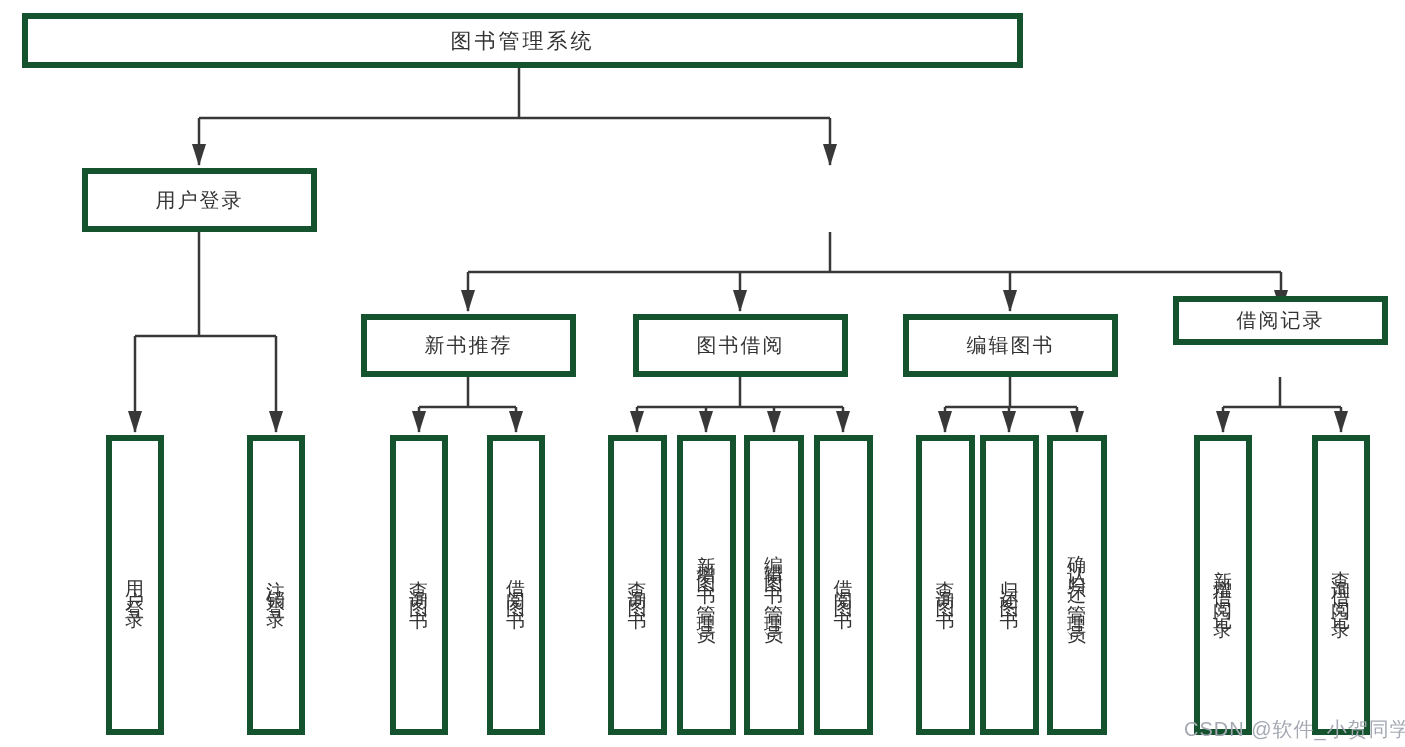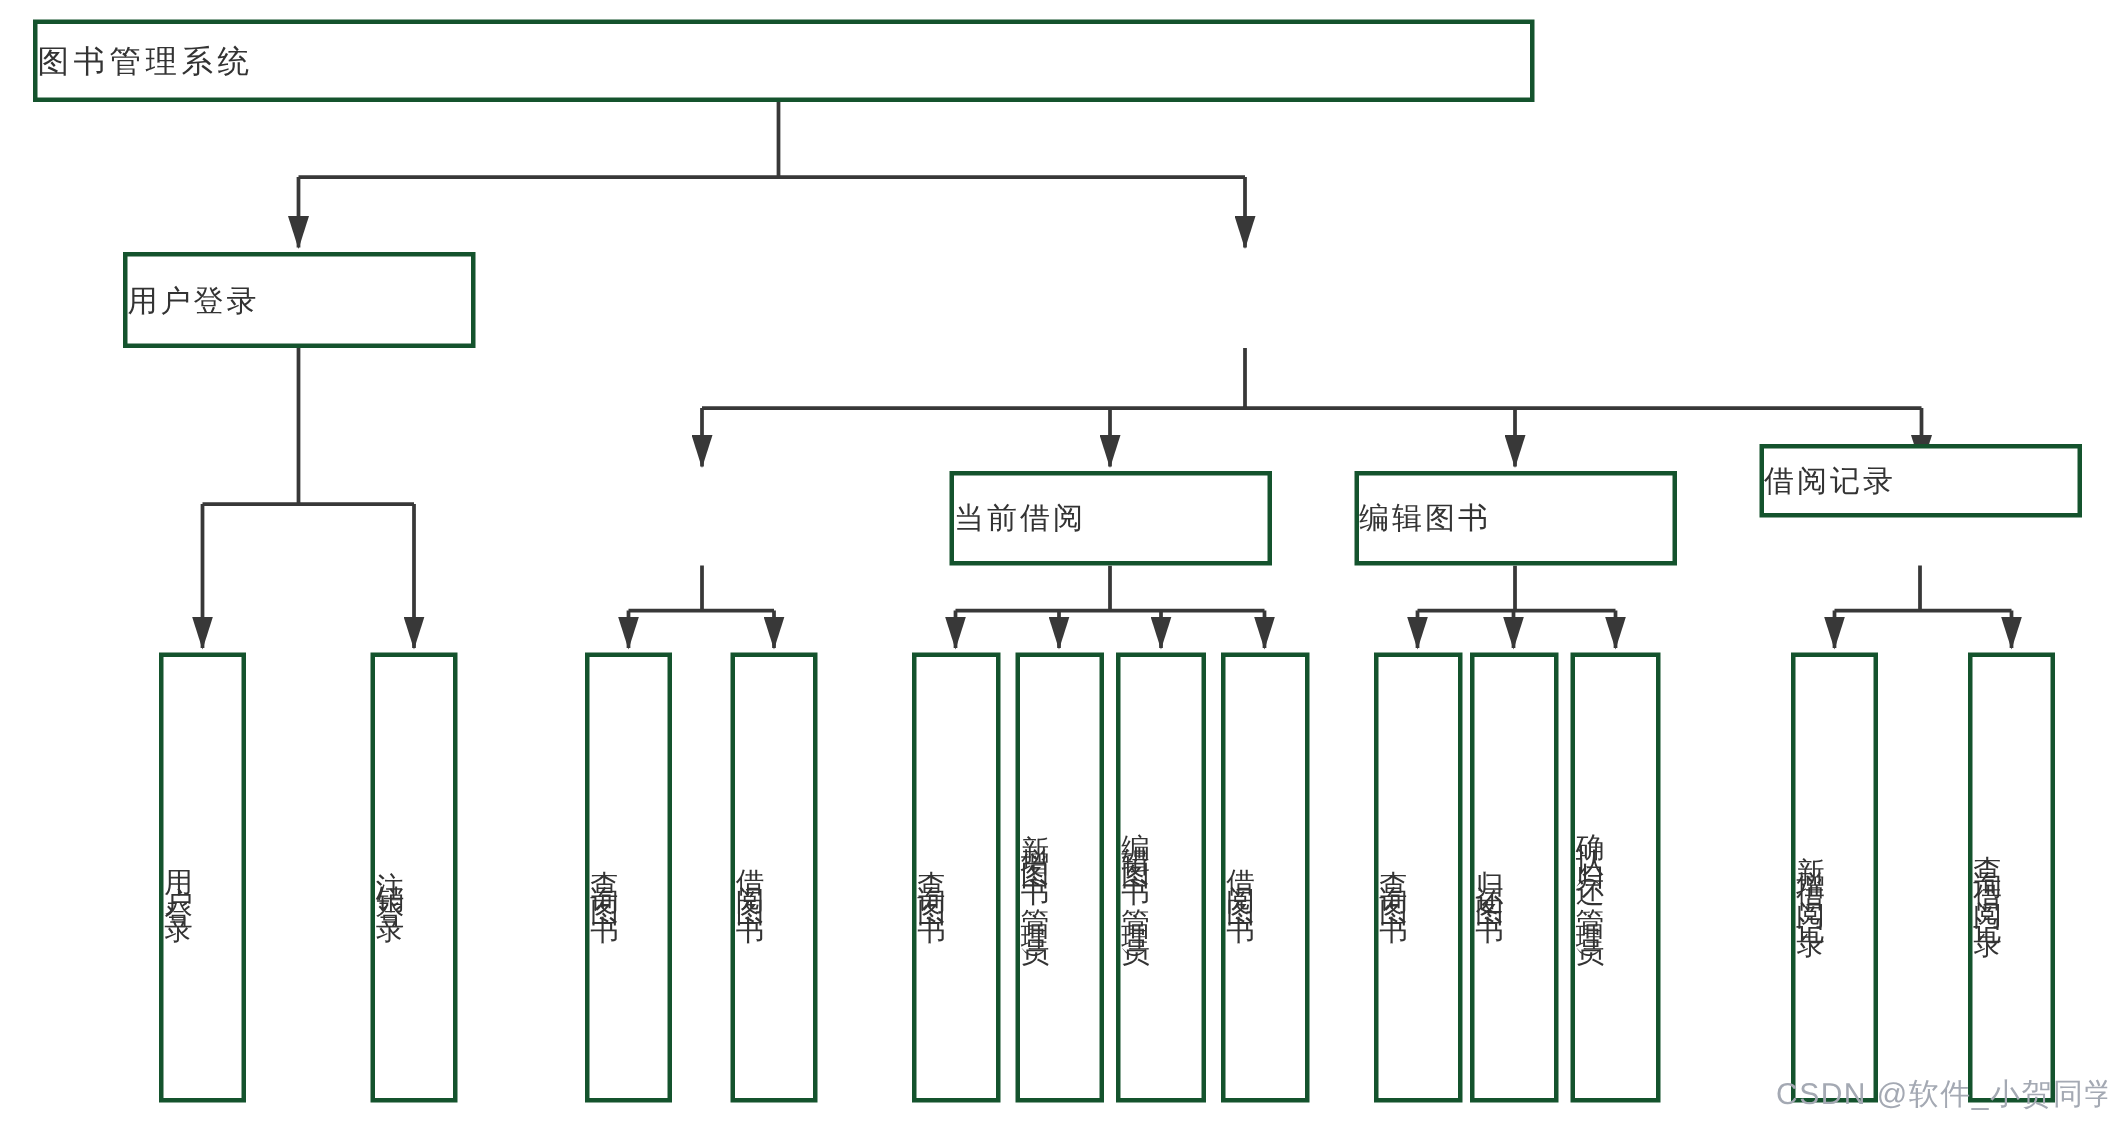--- a/index.html
+++ b/index.html
@@ -8,23 +8,23 @@
     width:1405px; height:747px;
     background:#ffffff;
     font-family:"Liberation Sans","DejaVu Sans",sans-serif;
     color:#333333;
     overflow:hidden;
   }
   .connectors { position:absolute; left:0; top:0; width:1405px; height:747px; }
   .node {
     position:absolute;
     box-sizing:border-box;
-    border:3px solid #14532d;
+    border:6px solid #14532d;
     background:#ffffff;
-    display:flex; align-items:center; 
+    display:flex; align-items:center; justify-content:center;
     text-align:center;
   }
   .node.h span { font-size:20px; letter-spacing:2px; white-space:nowrap; }
   .node.root span { font-size:21px; letter-spacing:3px; }
   .node.v span {
     writing-mode:vertical-rl;
     font-size:19px;
     letter-spacing:10px;
     line-height:1;
   }
@@ -88,22 +88,25 @@
   </svg>
 
   <div class="node h root" style="left:22px;top:13px;width:1001px;height:55px">
     <span>图书管理系统</span>
   </div>
 
   <div class="node h" style="left:82px;top:168px;width:235px;height:64px">
     <span>用户登录</span>
   </div>
 
+  <div class="node h" style="left:361px;top:314px;width:215px;height:63px">
+    <span>新书推荐</span>
+  </div>
   <div class="node h" style="left:633px;top:314px;width:215px;height:63px">
-    <span>当前借阅</span>
+    <span>图书借阅</span>
   </div>
   <div class="node h" style="left:903px;top:314px;width:215px;height:63px">
     <span>编辑图书</span>
   </div>
   <div class="node h" style="left:1173px;top:296px;width:215px;height:49px">
     <span>借阅记录</span>
   </div>
 
   <div class="node v" style="left:106px;top:435px;width:58px;height:300px">
     <span>用户登录</span>

